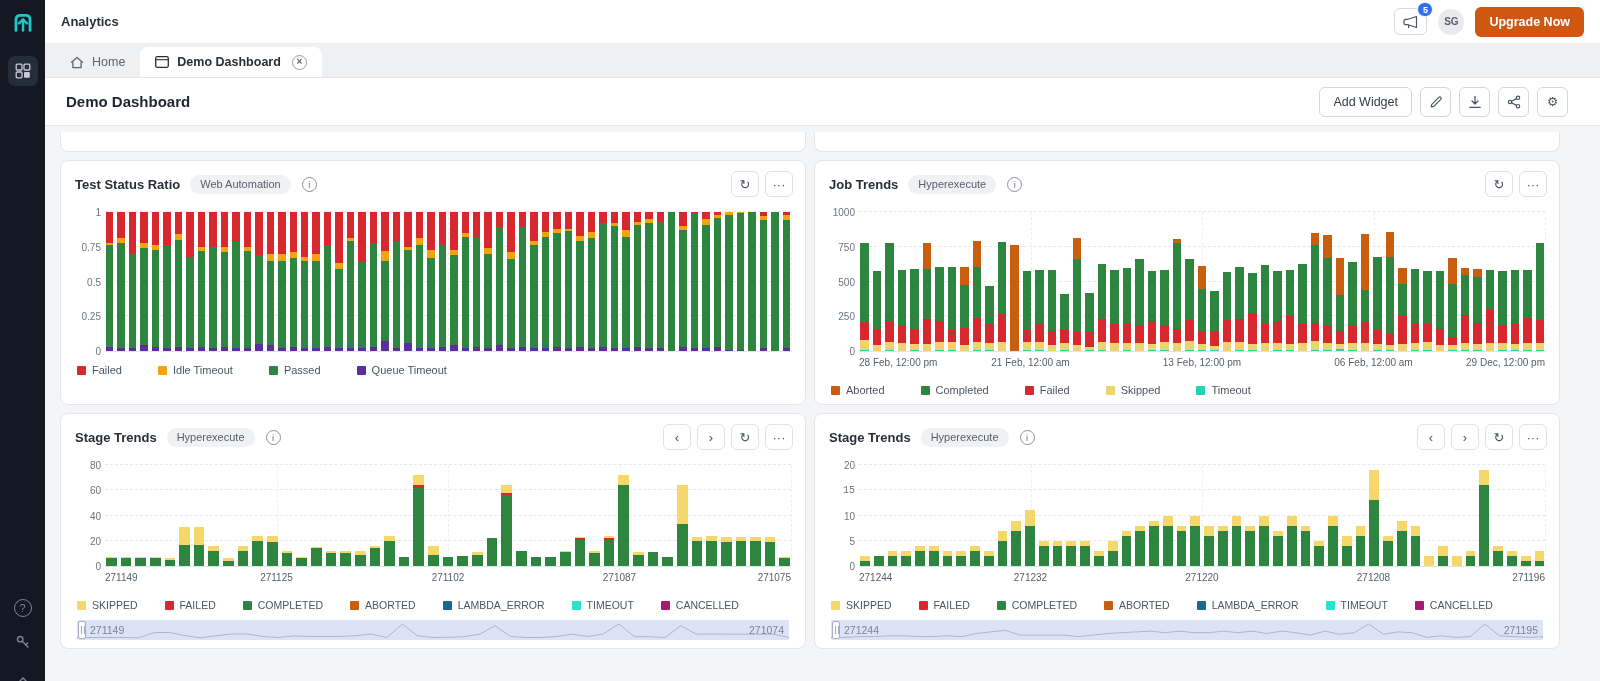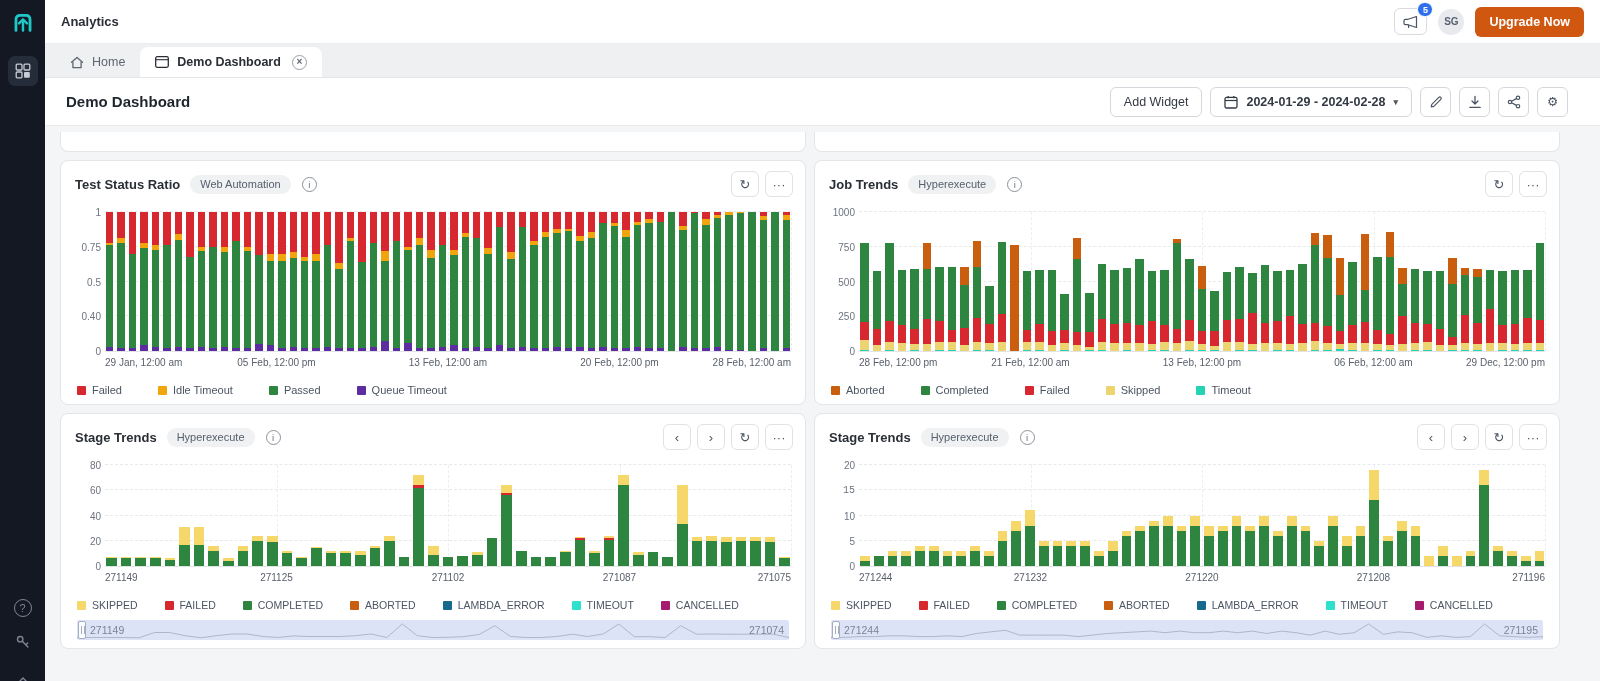--- a/index.html
+++ b/index.html
@@ -136,30 +136,20 @@
     <span class="tab-close">×</span>
   </div>
 </div>
 
 <div class="pageheader">
   <span class="ph-title">Demo Dashboard</span>
   <div class="ph-right">
     <button class="btn">
         <span>Add Widget</span>
       </button>
-    <button class="btn strong">
-      <svg width="14" height="14" viewBox="0 0 14 14">
-        <rect x="1" y="2.4" width="12" height="10.6" rx="1.5" fill="none" stroke="#333a44" stroke-width="1.3"></rect>
-        <line x1="1" y1="5.5" x2="13" y2="5.5" stroke="#333a44" stroke-width="1.2"></line>
-        <line x1="4.2" y1="0.9" x2="4.2" y2="3.3" stroke="#333a44" stroke-width="1.3"></line>
-        <line x1="9.8" y1="0.9" x2="9.8" y2="3.3" stroke="#333a44" stroke-width="1.3"></line>
-      </svg>
-      <span>2024-01-29 - 2024-02-28</span>
-      <span class="caret">▾</span>
-    </button>
     <button class="btn icon-btn">
       <svg width="14" height="14" viewBox="0 0 14 14">
         <path d="M2.2 11.8l0.6-2.5 7-7a1.41 1.41 0 0 1 2 2l-7 7z" fill="none" stroke="currentColor" stroke-width="1.2" stroke-linejoin="round"></path>
       </svg>
     </button>
     <button class="btn icon-btn">
       <svg width="14" height="14" viewBox="0 0 14 14">
         <path d="M7 1.5v7M4 6l3 3 3-3" fill="none" stroke="currentColor" stroke-width="1.3" stroke-linecap="round" stroke-linejoin="round"></path>
         <path d="M1.8 12.3h10.4" stroke="currentColor" stroke-width="1.3" stroke-linecap="round"></path>
       </svg>
@@ -194,21 +184,21 @@
         <span class="info">i</span>
         <div class="w-tools">
           <button class="tool">↻</button>
           <button class="tool">···</button>
         </div>
       </div>
       <div class="chart-wrap">
         <div class="plot h1">
             <span class="ytick" style="bottom: calc(0% - 6px);">0</span>
             <div class="gl-h" style="bottom: 25%;"></div>
-            <span class="ytick" style="bottom: calc(25% - 6px);">0.40</span>
+            <span class="ytick" style="bottom: calc(25% - 6px);">0.25</span>
             <div class="gl-h" style="bottom: 50%;"></div>
             <span class="ytick" style="bottom: calc(50% - 6px);">0.5</span>
             <div class="gl-h" style="bottom: 75%;"></div>
             <span class="ytick" style="bottom: calc(75% - 6px);">0.75</span>
             <div class="gl-h" style="bottom: 100%;"></div>
             <span class="ytick" style="bottom: calc(100% - 6px);">1</span>
             <div class="gl-v" style="left: 25%;"></div>
             <div class="gl-v" style="left: 50%;"></div>
             <div class="gl-v" style="left: 75%;"></div>
             <div class="gl-v" style="left: 100%;"></div>
@@ -539,27 +529,20 @@
               <div class="bar">
                 <div style="height: 100%; background: rgb(46, 133, 64);"></div>
               </div>
               <div class="bar">
                 <div style="height: 2%; background: rgb(91, 45, 160);"></div>
                 <div style="height: 92%; background: rgb(46, 133, 64);"></div>
                 <div style="height: 4%; background: rgb(239, 165, 11);"></div>
                 <div style="height: 2%; background: rgb(215, 40, 47);"></div>
               </div>
             </div>
-          </div>
-        <div class="xlabels">
-            <span class="xtick" style="left: 0%; transform: none;">29 Jan, 12:00 am</span>
-            <span class="xtick" style="left: 25%; transform: translateX(-50%);">05 Feb, 12:00 pm</span>
-            <span class="xtick" style="left: 50%; transform: translateX(-50%);">13 Feb, 12:00 am</span>
-            <span class="xtick" style="left: 75%; transform: translateX(-50%);">20 Feb, 12:00 pm</span>
-            <span class="xtick" style="left: 100%; transform: translateX(-100%);">28 Feb, 12:00 am</span>
           </div>
         <div class="legend">
             <span class="lg-item">
               <span class="sw" style="background: rgb(215, 40, 47);"></span>
               <span>Failed</span>
             </span>
             <span class="lg-item">
               <span class="sw" style="background: rgb(239, 165, 11);"></span>
               <span>Idle Timeout</span>
             </span>

